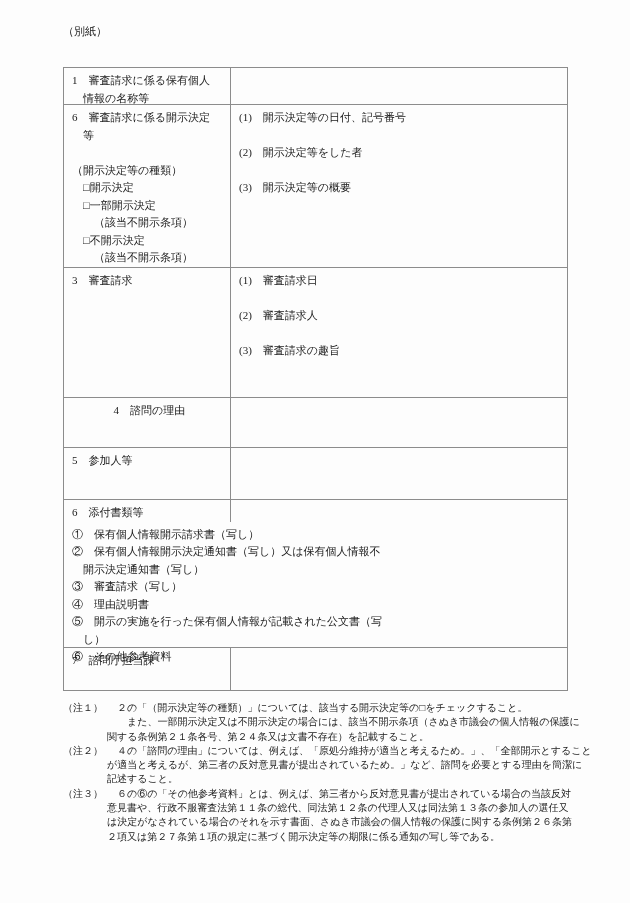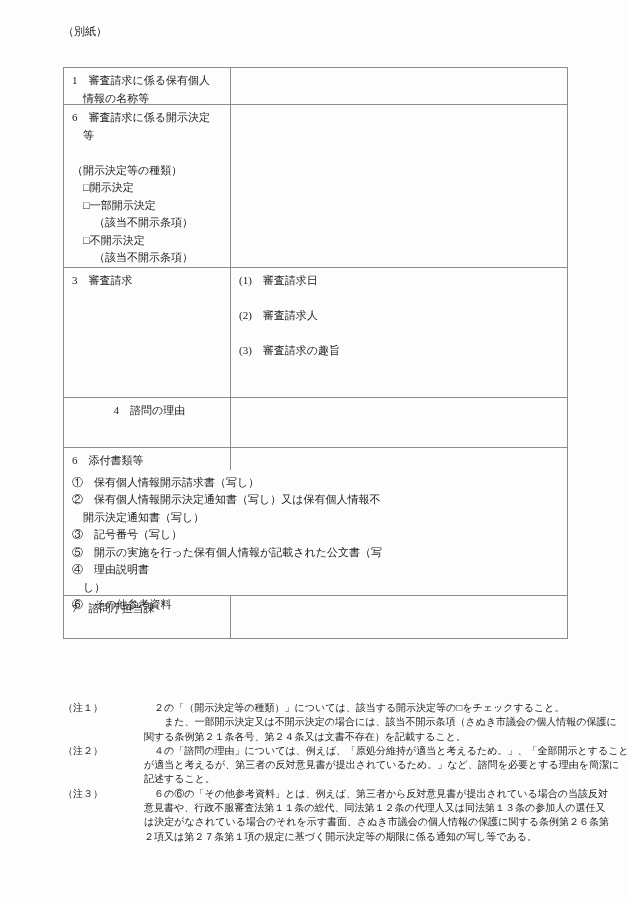--- a/index.html
+++ b/index.html
@@ -31,21 +31,21 @@
   .line{font-size:11px;line-height:17.5px;white-space:pre;}
   .r1{height:36px;} .r2{height:163px;} .r3{height:130px;}
   .r4{height:50px;text-align:center;} .r5{height:52px;} .r6{height:148px;flex-direction:column;} .r7{height:43px;}
   .notes{
     position:absolute;left:63px;top:701px;width:514px;
     font-size:10px;
   }
   .note{display:flex;align-items:flex-start;font-family:Liberation Serif, serif;}
   .note-label{width:44px;flex:none;line-height:14.3px;white-space:pre;}
   .note-body{flex:1;line-height:14.3px;}
-  .note-body .line{font-size:10px;line-height:14.3px;white-space:pre;margin-left:37px;}
+  .note-body .line{font-size:10px;line-height:14.3px;white-space:pre;}
 </style>
 </head>
 <body>
 
 <div class="page" style="--bg: #fdfdfd; --txt: #1b1b1b; --border: #8c8c8c;">
 
   <div class="doc-tag">（別紙）</div>
 
   <div class="form-table">
     <div class="trow r1">
@@ -60,50 +60,63 @@
           <div class="line">6　審査請求に係る開示決定</div>
           <div class="line">　等</div>
           <div class="line">&nbsp;</div>
           <div class="line">（開示決定等の種類）</div>
           <div class="line">　□開示決定</div>
           <div class="line">　□一部開示決定</div>
           <div class="line">　　（該当不開示条項）</div>
           <div class="line">　□不開示決定</div>
           <div class="line">　　（該当不開示条項）</div>
         </div>
+      <div class="cell-right">
+          <div class="line">(1)　開示決定等の日付、記号番号</div>
+          <div class="line">&nbsp;</div>
+          <div class="line">(2)　開示決定等をした者</div>
+          <div class="line">&nbsp;</div>
+          <div class="line">(3)　開示決定等の概要</div>
+        </div>
     </div>
     <div class="trow r3">
       <div class="cell-left">
           <div class="line">3　審査請求</div>
         </div>
       <div class="cell-right">
           <div class="line">(1)　審査請求日</div>
           <div class="line">&nbsp;</div>
           <div class="line">(2)　審査請求人</div>
           <div class="line">&nbsp;</div>
           <div class="line">(3)　審査請求の趣旨</div>
         </div>
     </div>
     <div class="trow r4">
       <div class="cell-left">
           <div class="line">4　諮問の理由</div>
         </div>
       <div class="cell-right"></div>
     </div>
+    <div class="trow r5">
+      <div class="cell-left">
+          <div class="line">5　参加人等</div>
+        </div>
+      <div class="cell-right"></div>
+    </div>
     <div class="trow r6">
       <div class="cell-left">
           <div class="line">6　添付書類等</div>
         </div>
       <div class="cell-right">
           <div class="line">①　保有個人情報開示請求書（写し）</div>
           <div class="line">②　保有個人情報開示決定通知書（写し）又は保有個人情報不</div>
           <div class="line">　開示決定通知書（写し）</div>
-          <div class="line">③　記号番号（写し）</div>
+          <div class="line">③　審査請求（写し）</div>
+          <div class="line">④　理由説明書</div>
           <div class="line">⑤　開示の実施を行った保有個人情報が記載された公文書（写</div>
-          <div class="line">④　理由説明書</div>
           <div class="line">　し）</div>
           <div class="line">⑥　その他参考資料</div>
         </div>
     </div>
     <div class="trow r7">
       <div class="cell-left">
           <div class="line">7　諮問庁担当課</div>
         </div>
       <div class="cell-right"></div>
     </div>

